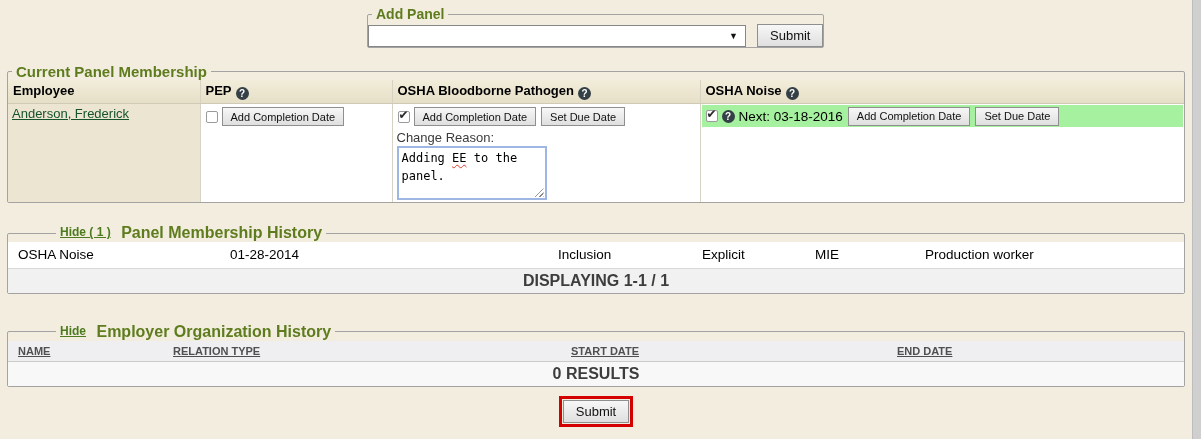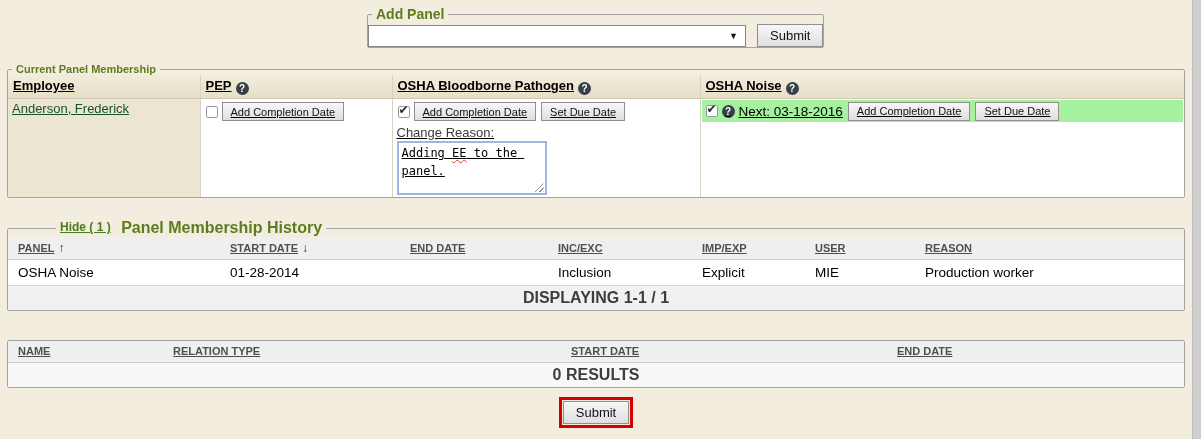--- a/index.html
+++ b/index.html
@@ -25,23 +25,23 @@
     display:flex; align-items:center; padding:0 7px; }
   .select-value { flex:1; }
   .select-arrow { font-size:9px; color:#111; }
   .btn { background:linear-gradient(#f7f7f7,#dfdfdf); border:1px solid #8f8f8f; border-radius:0;
     color:#111; font-family:inherit; cursor:pointer; }
   .btn-md { font-size:13px; padding:2px 12px; height:23px; }
   .btn-sm { font-size:11px; padding:2px 8px; height:19px; white-space:nowrap; }
 
   
   .fs-cpm { margin-top:15px !important; }
-  .fs-cpm legend { font-size:11px; }
+  .fs-cpm legend { font-size:15px; }
   table { border-collapse:collapse; width:100%; table-layout:fixed; }
-  .cpm-table th, .cpm-table td { vertical-align:top; text-align:left;text-decoration:underline; }
+  .cpm-table th, .cpm-table td { vertical-align:top; text-align:left; }
   .cpm-table th {
     background:linear-gradient(#f2edda,#e6dfc7);
     font-size:13px; padding:3px 5px; height:22px; border-bottom:1px solid #cfc9b6;
   }
   .cpm-table th + th, .cpm-table td + td { border-left:1px solid #d6d2c4; }
   .cpm-table td { background:#fff; padding:2px 4px; height:92px; }
   td.emp-cell { background:#ece5d2; }
   .emp-link { color:#14532d; text-decoration:underline; cursor:pointer; }
   .checkbox { display:inline-block; width:12px; height:12px; background:#fff;
     border:1px solid #9a9a9a; border-radius:2px; position:relative; vertical-align:middle; margin:2px 4px 2px 1px; }
@@ -166,46 +166,41 @@
       <colgroup>
           <col style="width:212px">
           <col style="width:180px">
           <col style="width:148px">
           <col style="width:144px">
           <col style="width:113px">
           <col style="width:110px">
           <col>
         </colgroup>
       <tbody>
-          <tr>
-        <th><a>PANEL</a><span class="sort">↑</span></th>
-        <th><a>START DATE</a><span class="sort">↓</span></th>
-        <th><a>END DATE</a></th>
-        <th><a>INC/EXC</a></th>
-        <th><a>IMP/EXP</a></th>
-        <th><a>USER</a></th>
-        <th><a>REASON</a></th>
-      </tr>
       <tr>
         <td>OSHA Noise</td>
         <td>01-28-2014</td>
         <td></td>
         <td>Inclusion</td>
         <td>Explicit</td>
         <td>MIE</td>
         <td>Production worker</td>
       </tr>
       <tr>
         <td class="footer" colspan="7">DISPLAYING 1-1 / 1</td>
       </tr>
     </tbody>
       </table>
   </fieldset>
 
   <fieldset class="fs fs-eoh">
+    <legend>
+      <a class="hide-link">Hide</a>
+      <span>Employer Organization History</span>
+    </legend>
     <table class="hist-table">
       <colgroup>
           <col style="width:155px">
           <col style="width:398px">
           <col style="width:326px">
           <col>
         </colgroup>
       <tbody>
           <tr>
         <th style="height:19px;"><a>NAME</a></th>

